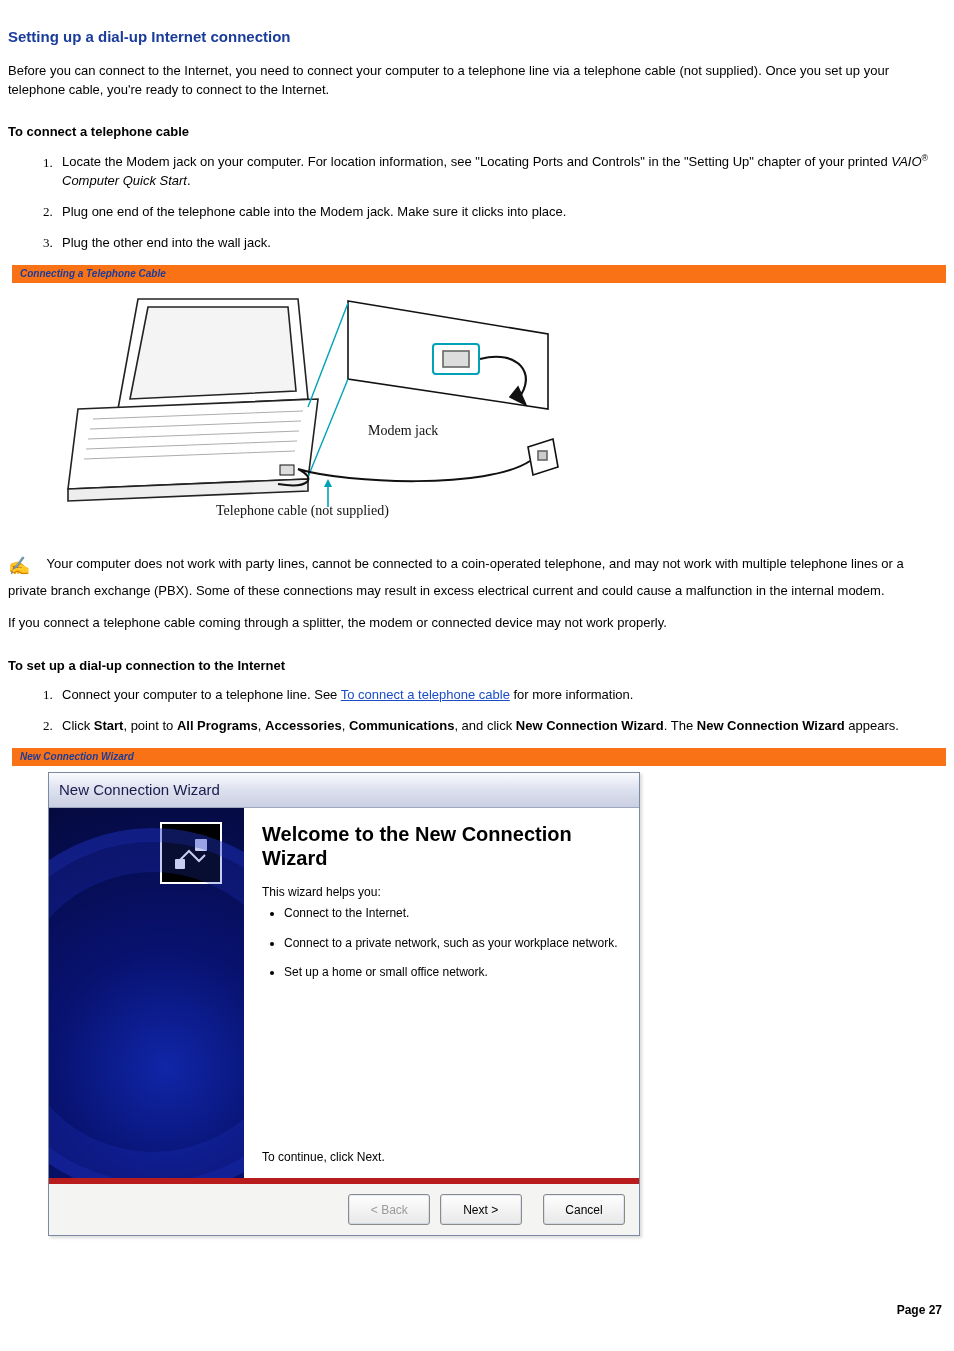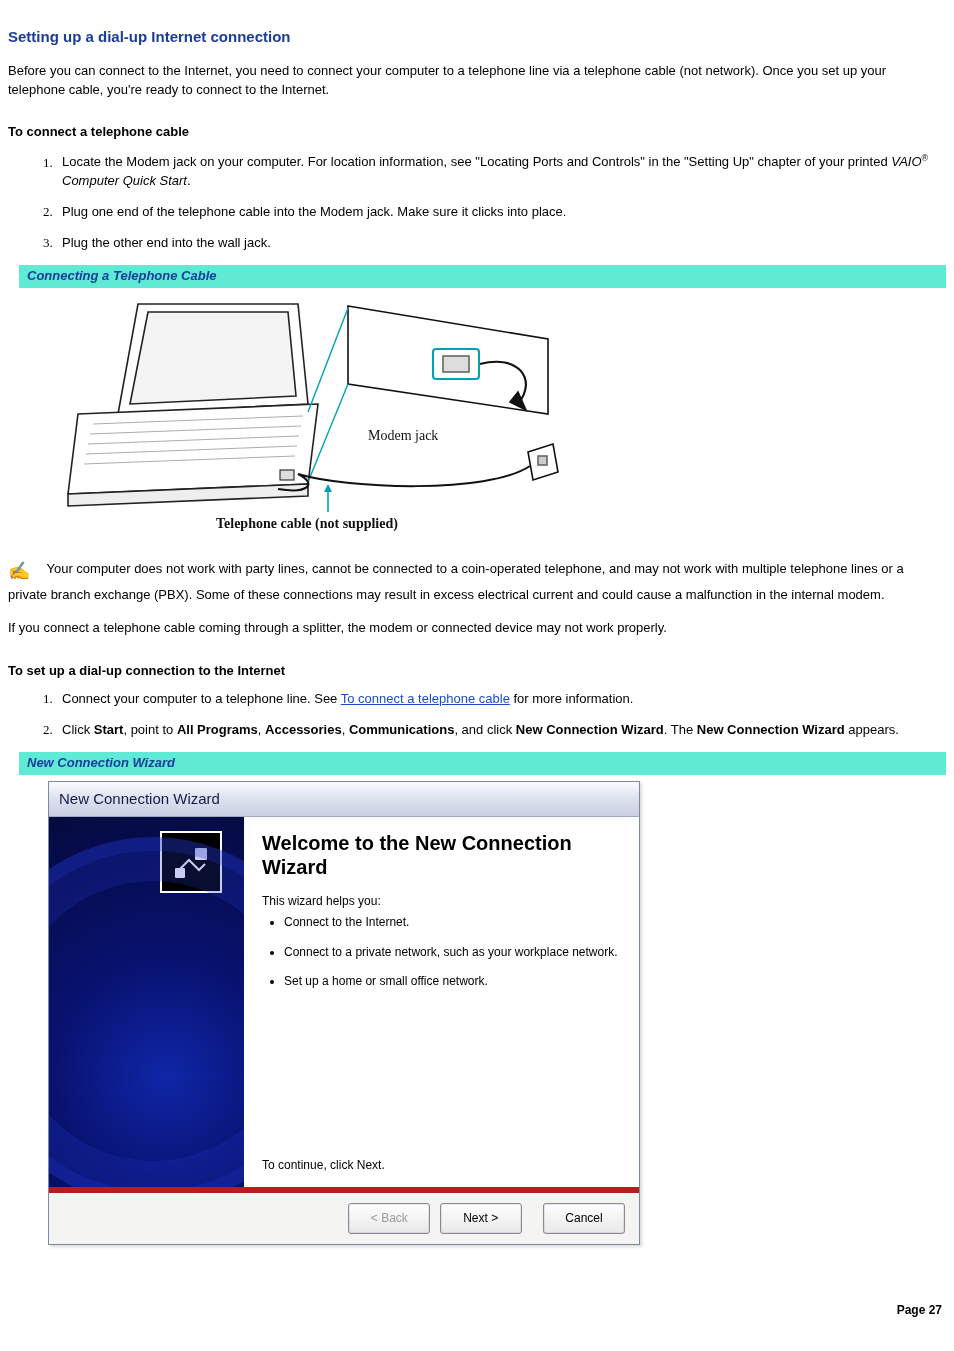--- a/index.html
+++ b/index.html
@@ -31,49 +31,48 @@
     margin-bottom: 12px;
     padding-left: 6px;
   }
   ol li::marker {
     font-family: Georgia, 'Times New Roman', serif;
     font-size: 13px;
   }
   .italic { font-style: italic; }
   .bold { font-weight: bold; text-align: center; }
   .fig-title {
-    background: #5eead4;
+    background: #f97316;
     color: #1a3c9c;
     font-style: italic;
     font-weight: bold;
-    font-size: 13px;
+    font-size: 10px;
     padding: 2px 8px;
-    margin: 2px 0 0 11px;
+    margin: 2px 0 0 4px;
   }
   .figure-zone {
     padding: 6px 0 8px 40px;
   }
   .diagram-box {
     width: 520px;
     height: 230px;
     position: relative;
     font-family: "Times New Roman", serif;
     font-size: 14px;
     color: #111;
   }
   .diagram-box .label-modem {
     position: absolute;
     left: 320px;
     top: 132px;
   }
   .diagram-box .label-cable {
     position: absolute;
     left: 168px;
-    top: 220px;
-    font-weight: bold;
+    top: 212px;
   }
   .note-block {
     margin: 28px 0 14px 0;
   }
   .note-icon {
     display: inline-block;
     width: 24px;
     vertical-align: top;
     font-size: 18px;
     transform: translateY(-2px);
@@ -191,21 +190,21 @@
     font-weight: bold;
     padding-left: 48px;
   }
   .reg { font-size: 9px; vertical-align: super; }
 </style>
 </head>
 <body>
 
 <div class="heading">Setting up a dial-up Internet connection</div>
 
-<p>Before you can connect to the Internet, you need to connect your computer to a telephone line via a telephone cable (not network). Once you set up your telephone cable, you're ready to connect to the Internet.</p>
+<p>Before you can connect to the Internet, you need to connect your computer to a telephone line via a telephone cable (not supplied). Once you set up your telephone cable, you're ready to connect to the Internet.</p>
 
 <div class="subhead">To connect a telephone cable</div>
 
 <ol>
   <li>
     <span>Locate the Modem jack on your computer. For location information, see "Locating Ports and Controls" in the "Setting Up" chapter of your printed </span><span class="italic">VAIO</span><span class="reg">®</span><span class="italic"> Computer Quick Start</span><span>.</span>
   </li>
   <li>Plug one end of the telephone cable into the Modem jack. Make sure it clicks into place.</li>
   <li>Plug the other end into the wall jack.</li>
 </ol>

